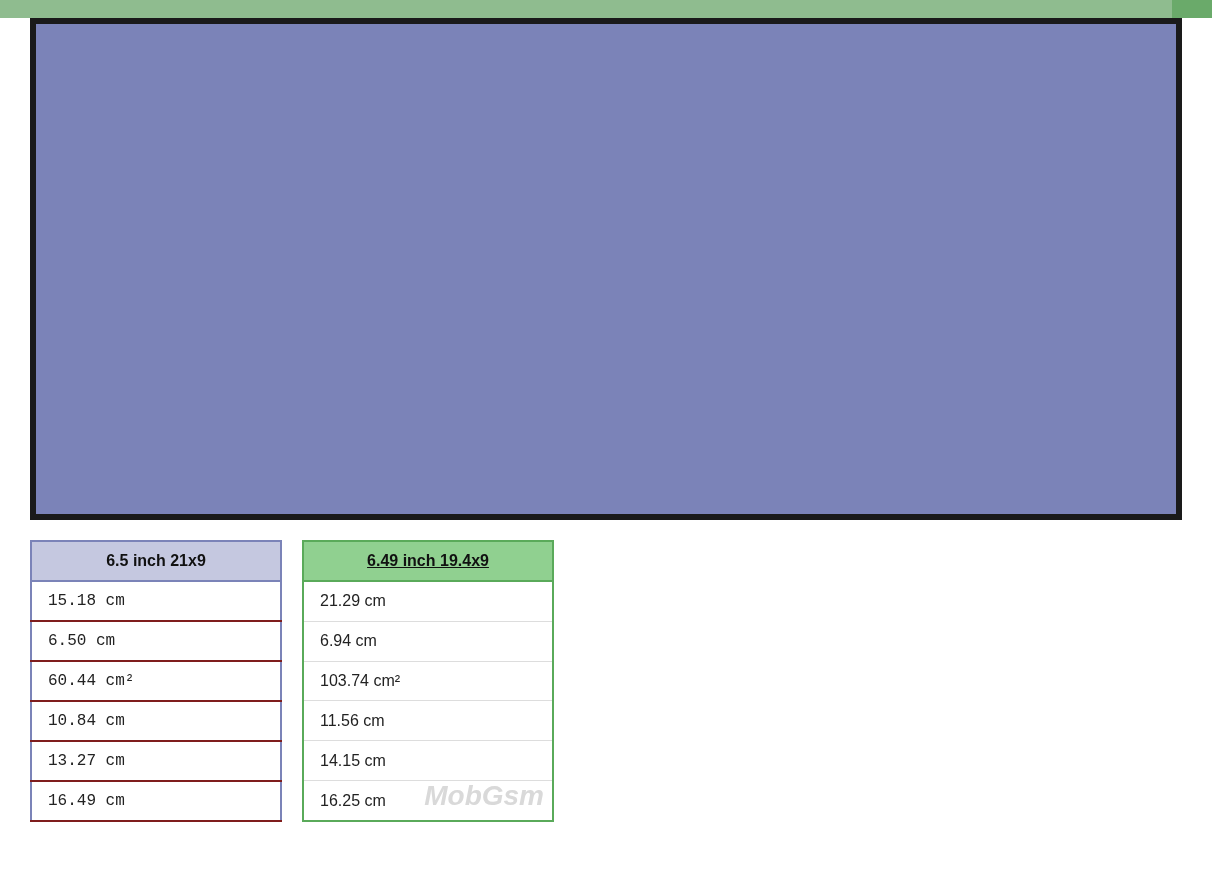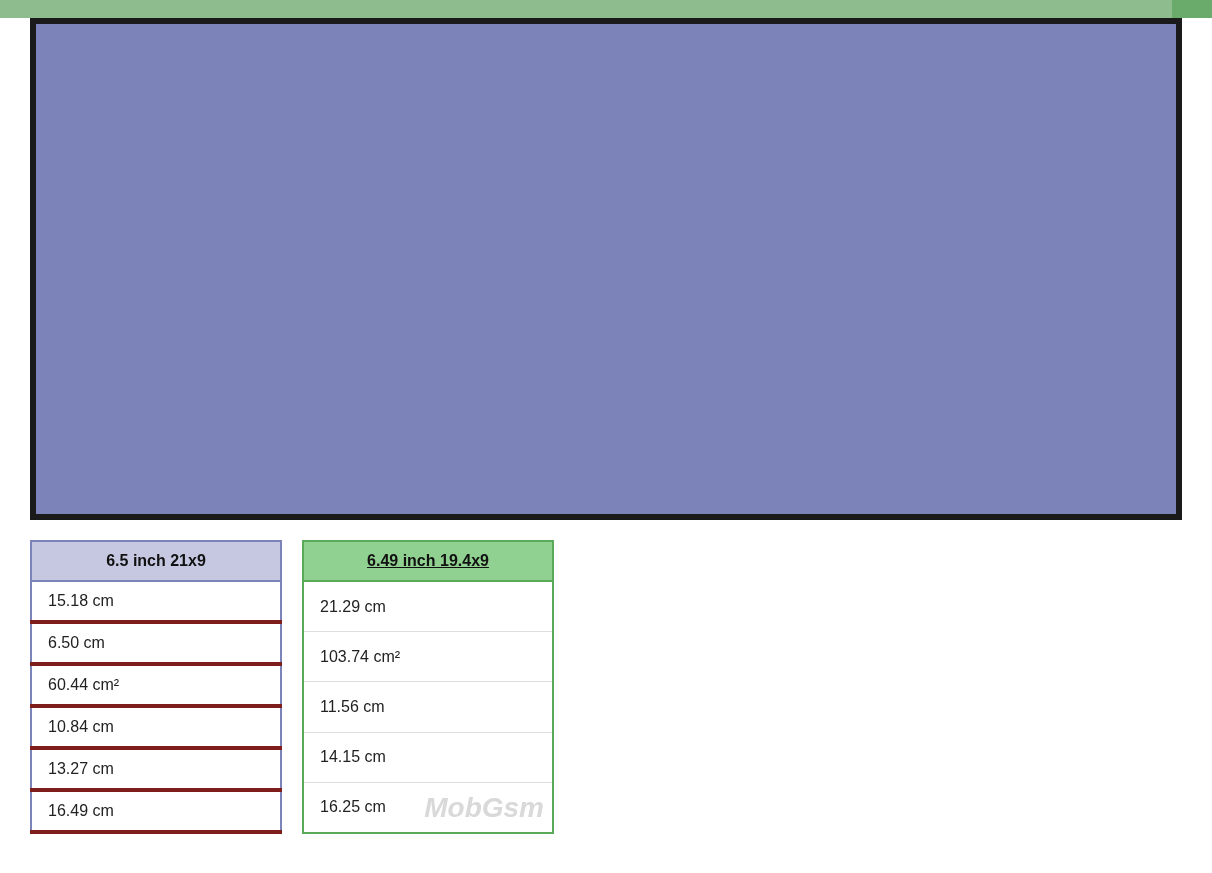--- a/index.html
+++ b/index.html
@@ -104,21 +104,22 @@
       margin-right: 10px;
     }
 
     .table-blue th {
       background: #c5c8e0;
       border-bottom: 2px solid #7b83b8;
       color: #111;
     }
 
     .table-blue td {
-      border-bottom: 4px solid #7f1d1d;
+      border-bottom: 2px solid #7f1d1d;
+      font-family: Liberation Mono, monospace;
     }
 
     .table-green {
       border: 2px solid #5aaa5a;
     }
 
     .table-green th {
       background: #90d090;
       border-bottom: 2px solid #5aaa5a;
       color: #111;
@@ -199,20 +200,23 @@
       <thead>
         <tr>
           <th>6.49 inch 19.4x9</th>
         </tr>
       </thead>
       <tbody>
         <tr>
           <td>21.29 cm</td>
         </tr>
         <tr>
+          <td>6.94 cm</td>
+        </tr>
+        <tr>
           <td>103.74 cm²</td>
         </tr>
         <tr>
           <td>11.56 cm</td>
         </tr>
         <tr>
           <td>14.15 cm</td>
         </tr>
         <tr>
           <td>16.25 cm</td>

